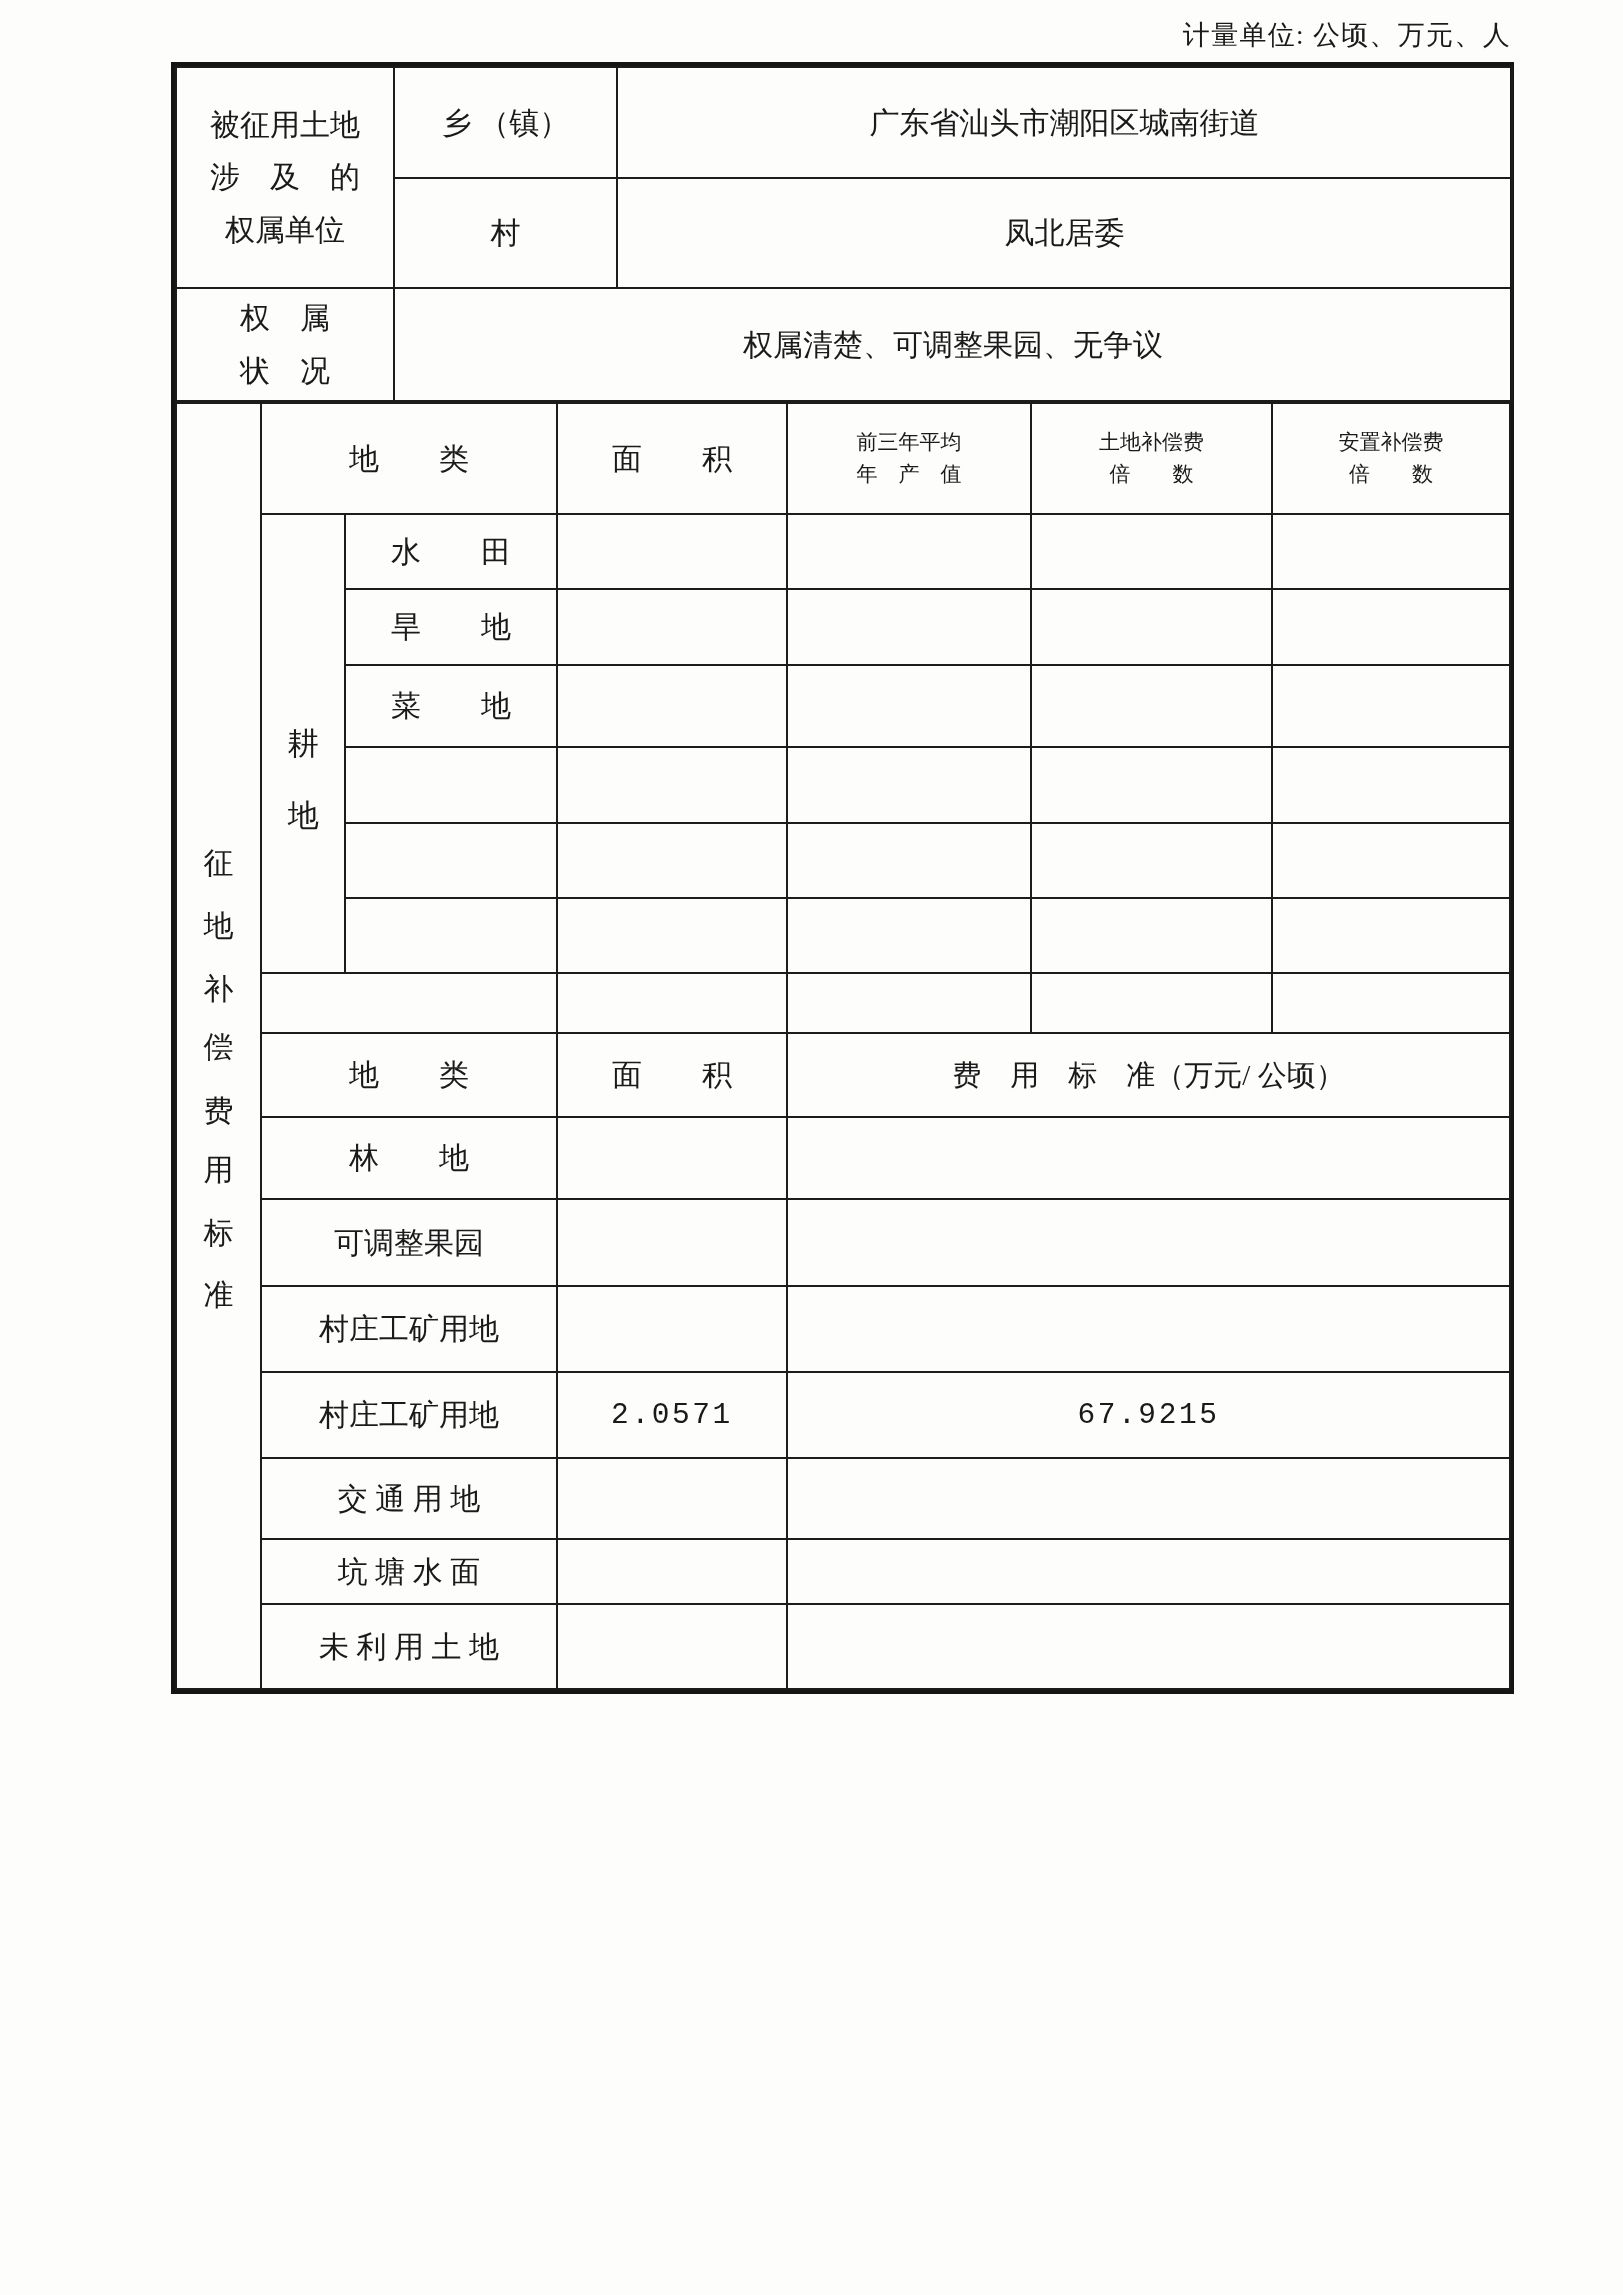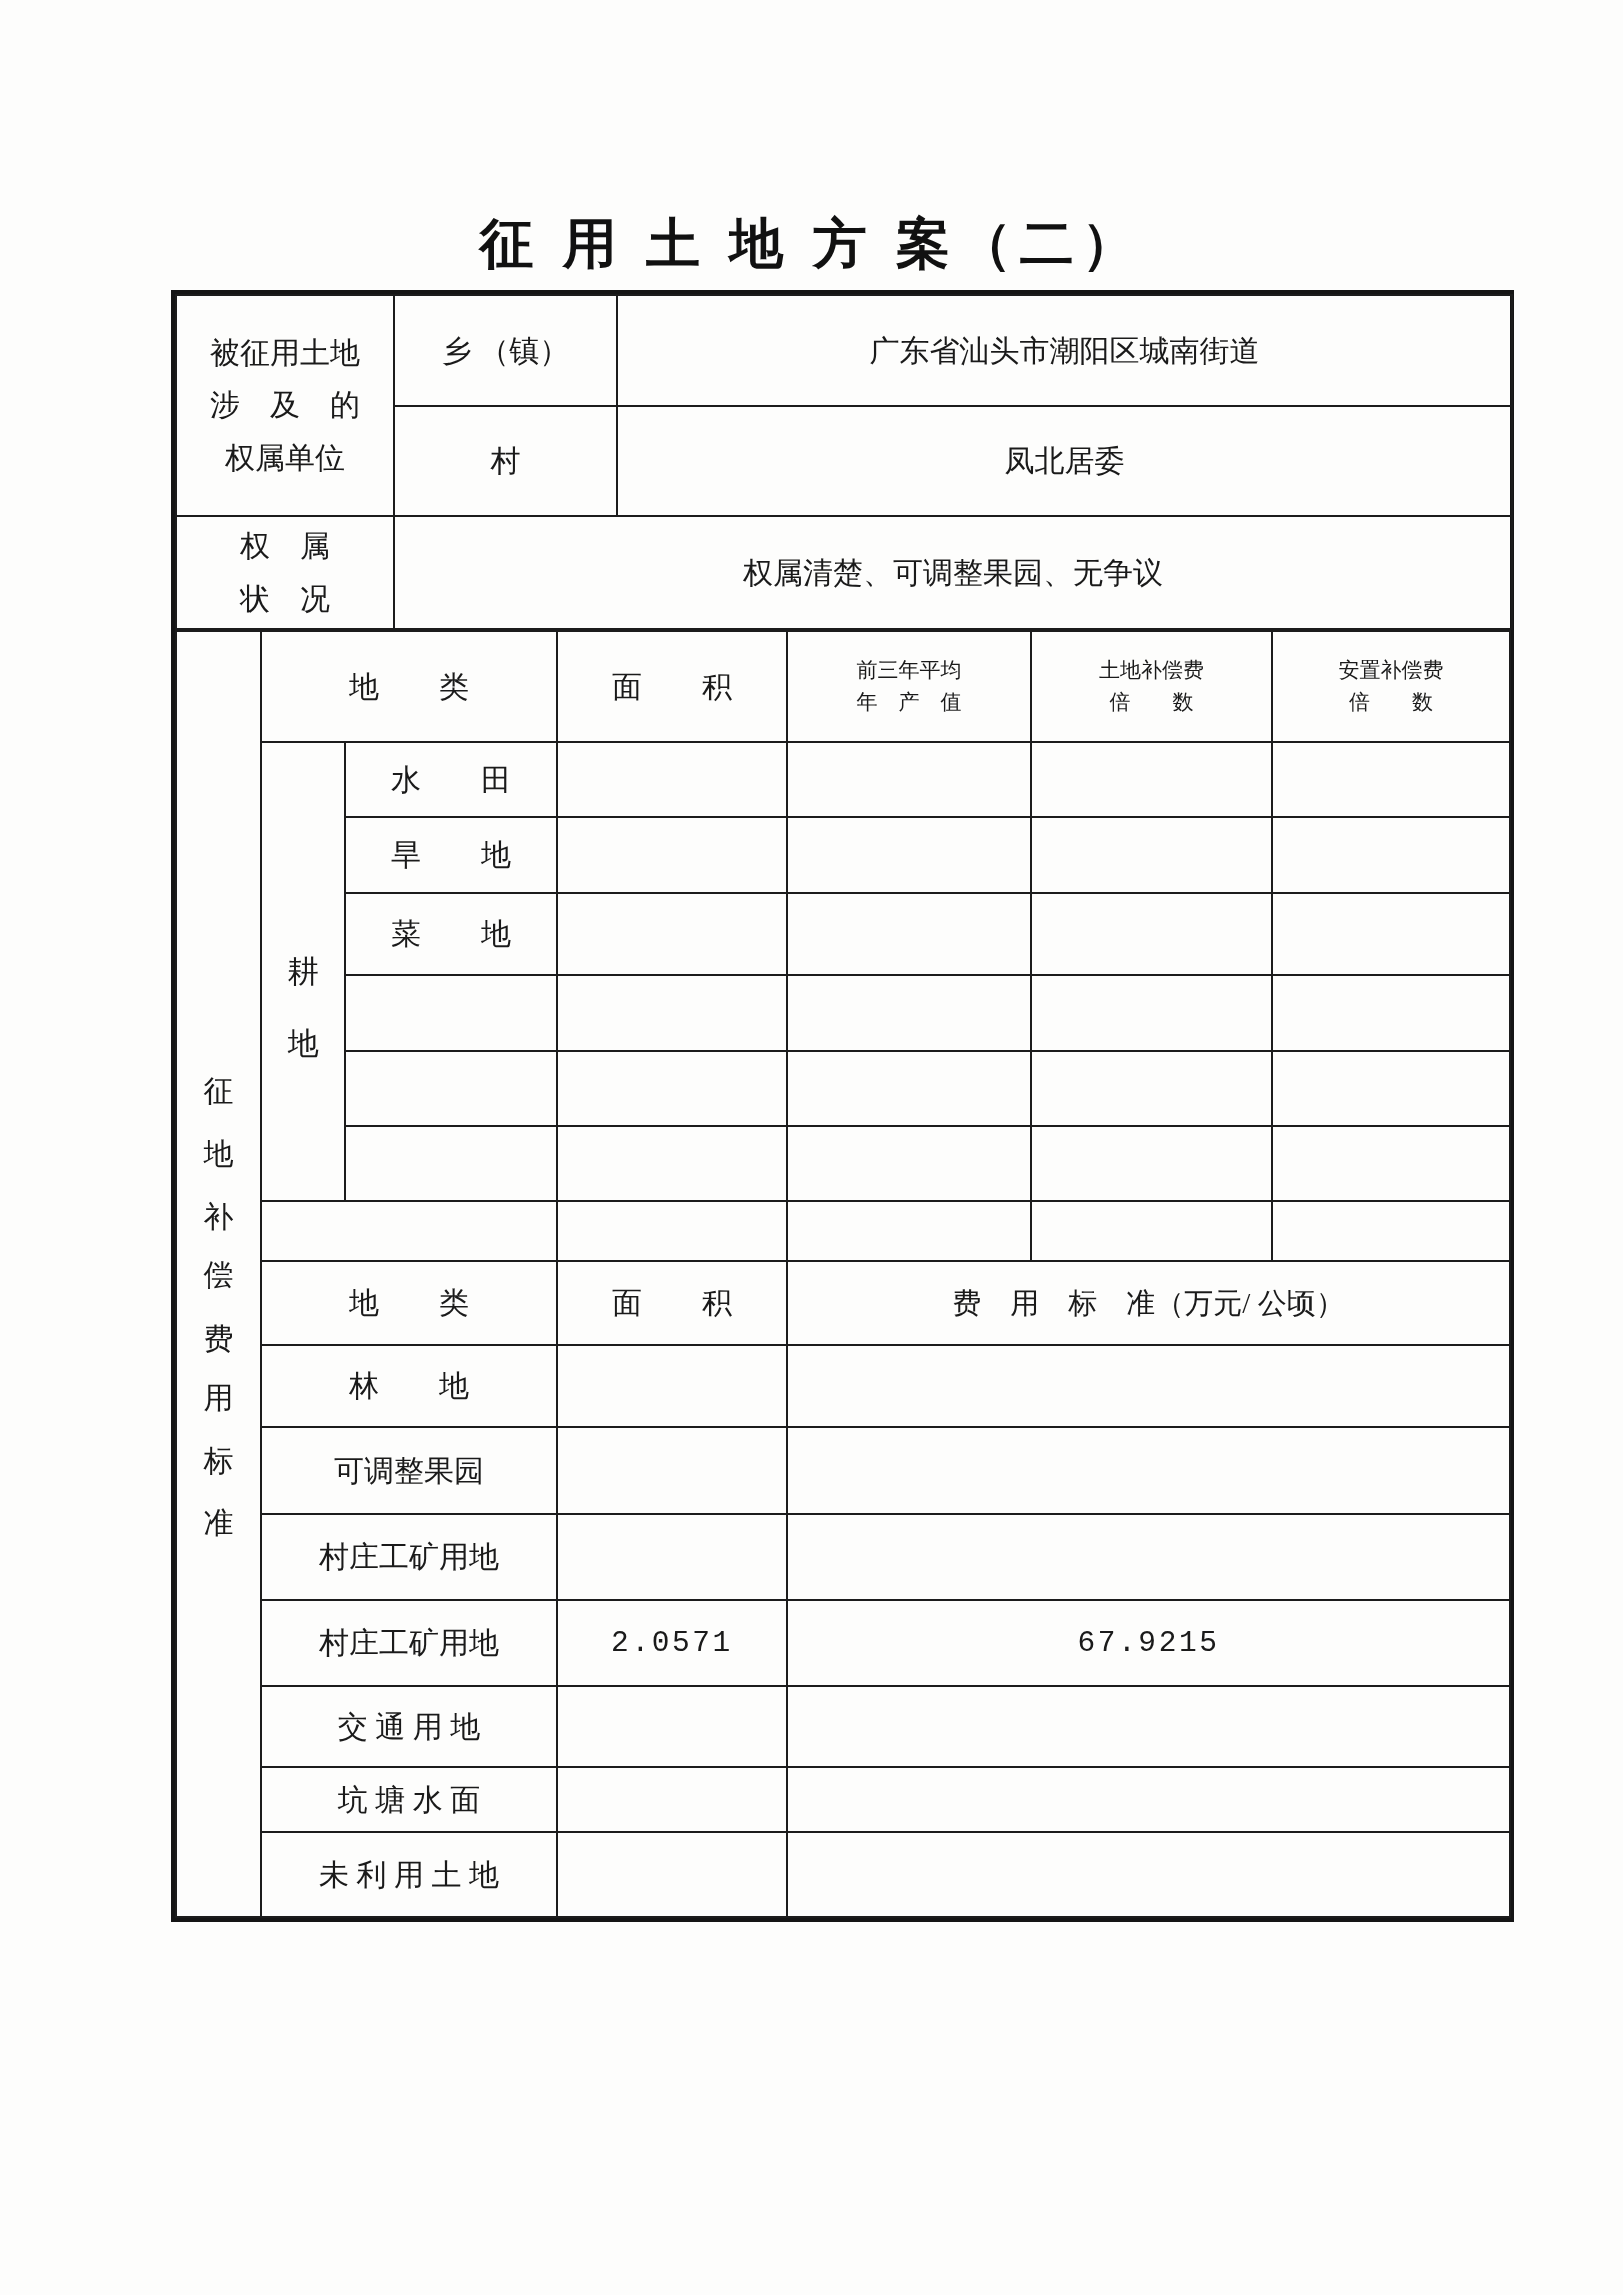--- a/index.html
+++ b/index.html
@@ -68,22 +68,22 @@
     letter-spacing:2.6px;
     border-radius:30px;
   }
   .feehdr{font-size:29px;}
 </style>
 </head>
 <body>
 
 <div class="page">
 
-  <h1 class="title">征 用 土 地 方 案（二）</h1>
-
+
+  <div class="unit-note">计量单位: 公顷、万元、人</div>
 
   <div class="form">
 
     <table>
       <colgroup>
           <col style="width:218px">
           <col style="width:223px">
           <col style="width:895px">
         </colgroup>
       <tbody>

